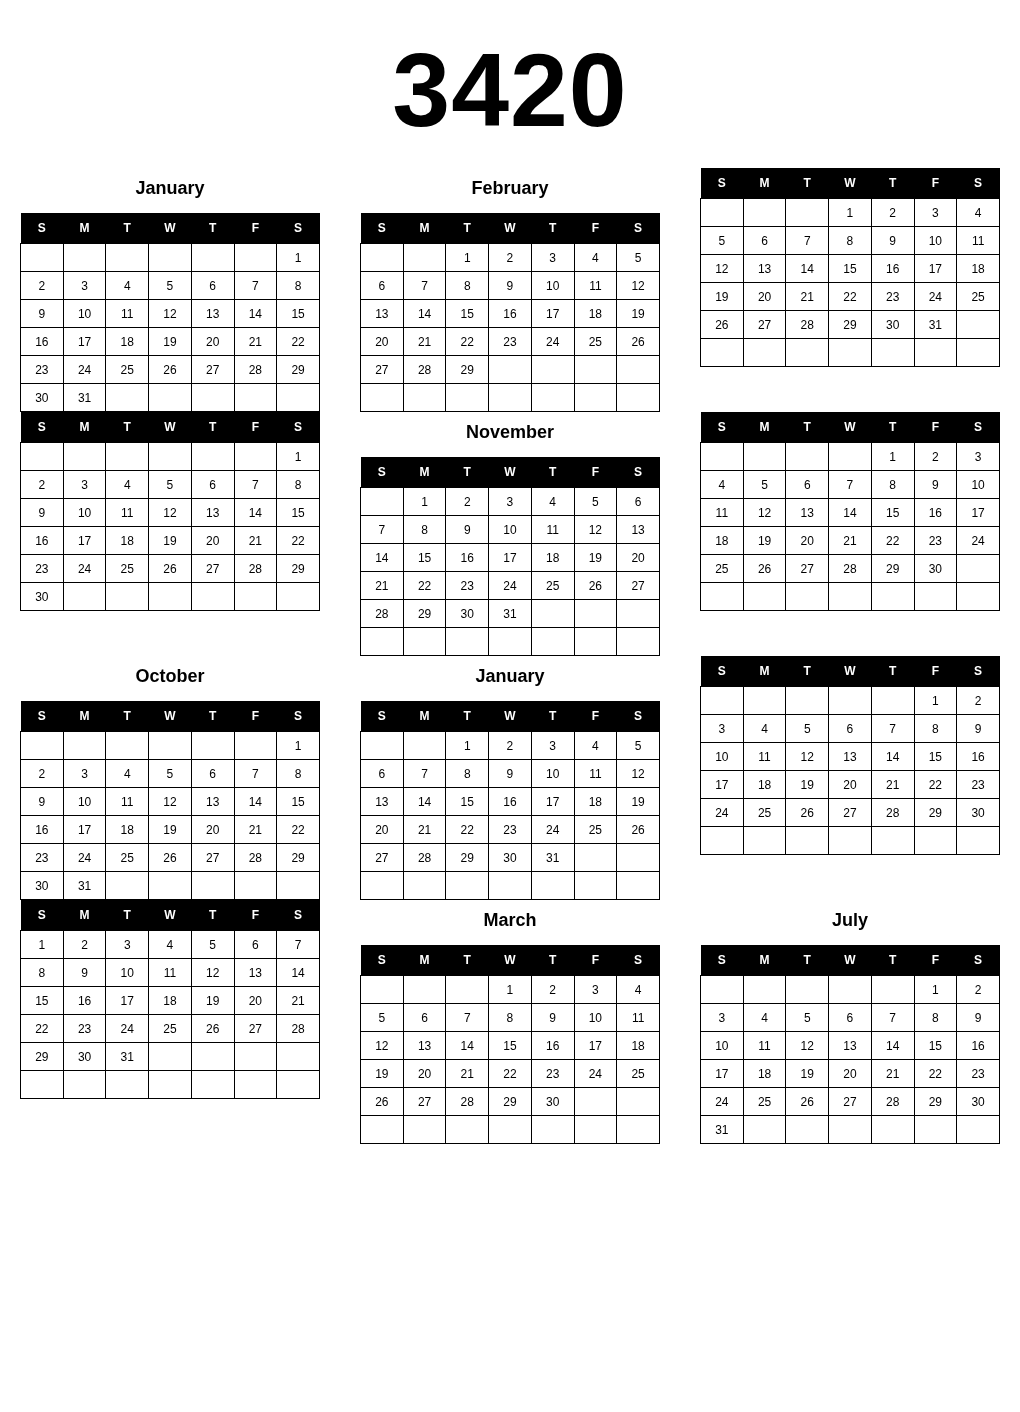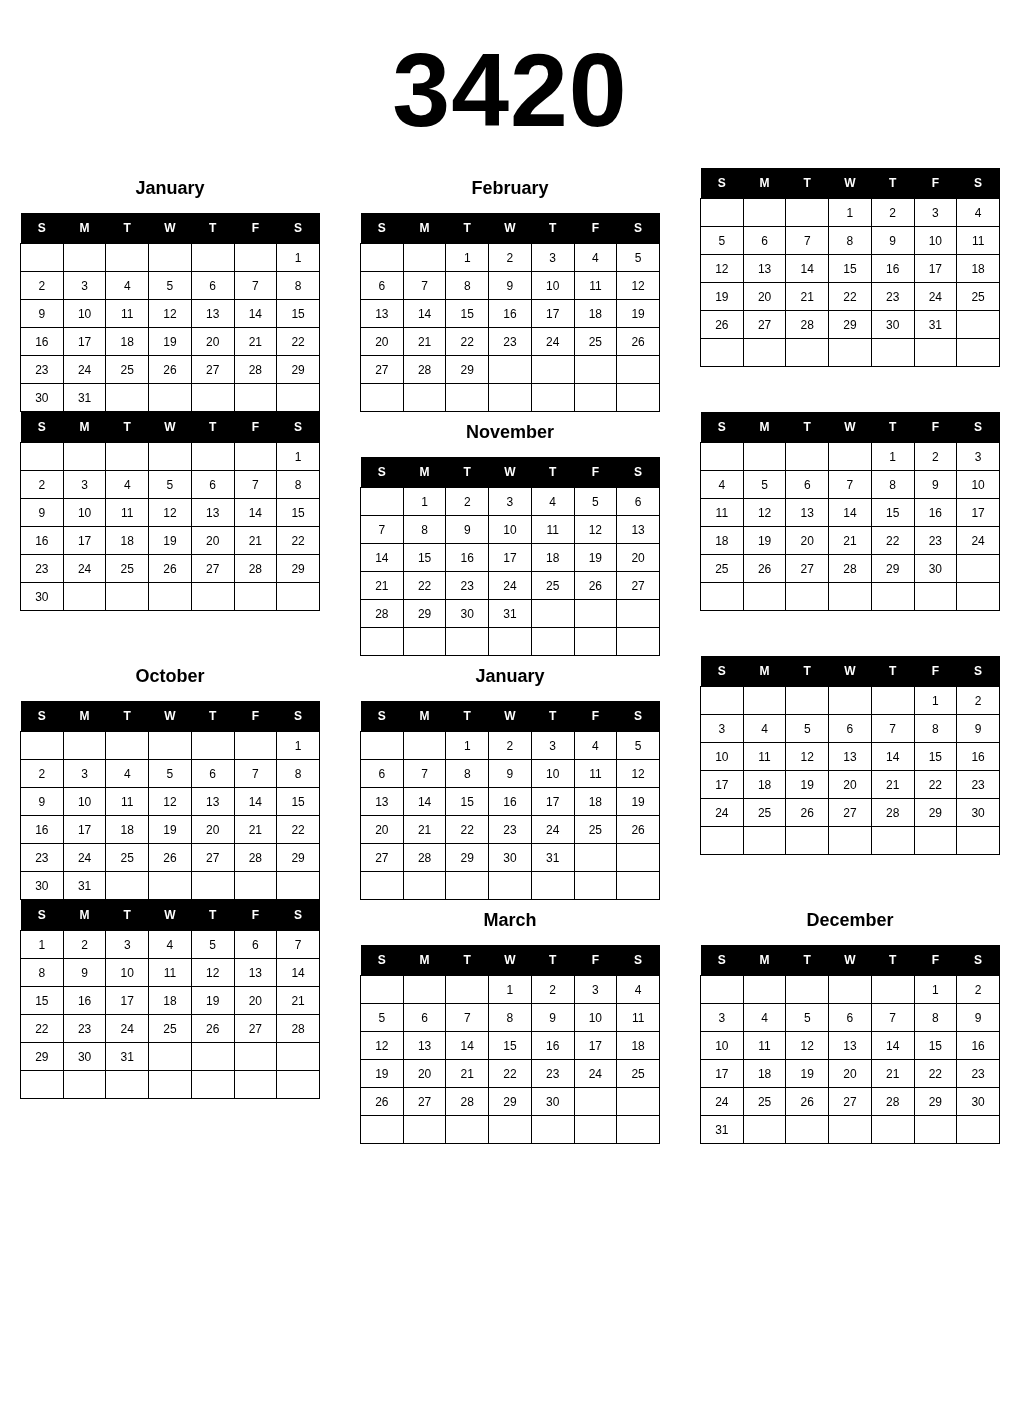--- a/index.html
+++ b/index.html
@@ -865,21 +865,21 @@
               <td class="empty"></td>
               <td class="empty"></td>
               <td class="empty"></td>
               <td class="empty"></td>
               <td class="empty"></td>
             </tr>
           </tbody>
         </table>
       </div>
       <div class="month">
-        <div class="month-name">December</div>
+        <div class="month-name">July</div>
         <table class="month-table">
           <thead>
             <tr>
               <th>S</th>
               <th>M</th>
               <th>T</th>
               <th>W</th>
               <th>T</th>
               <th>F</th>
               <th>S</th>

